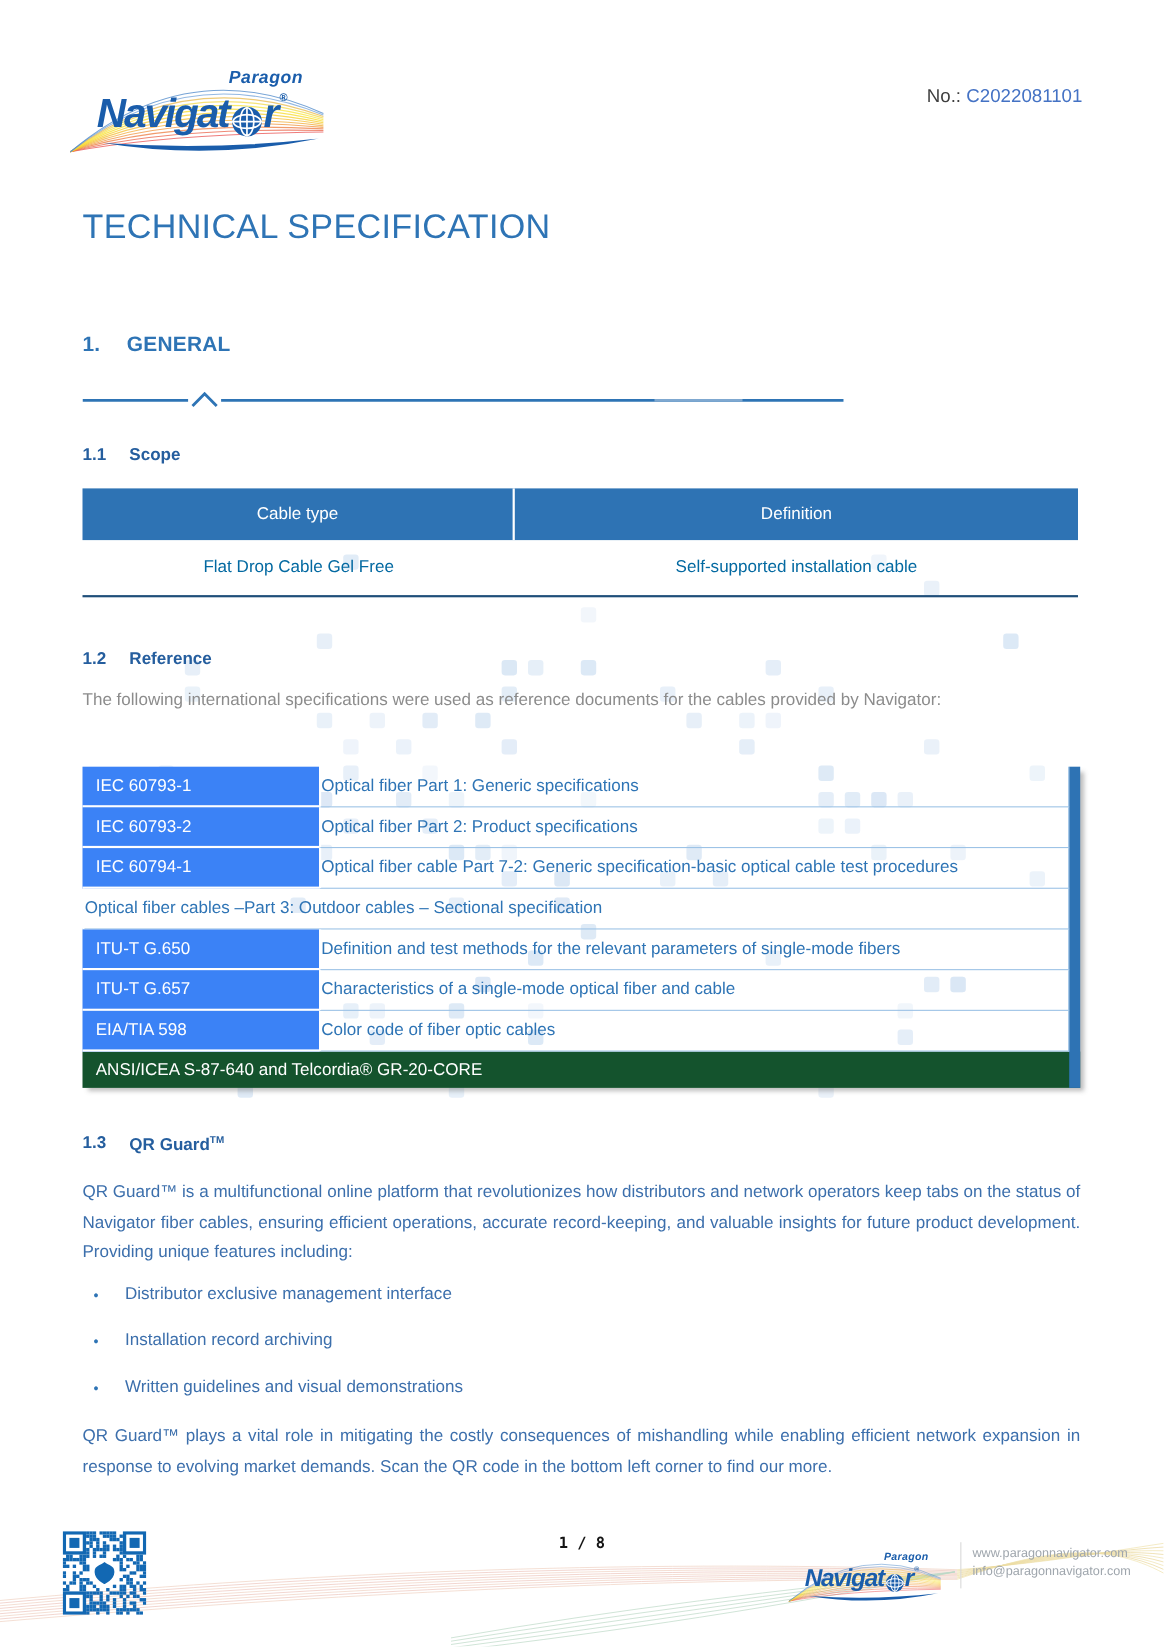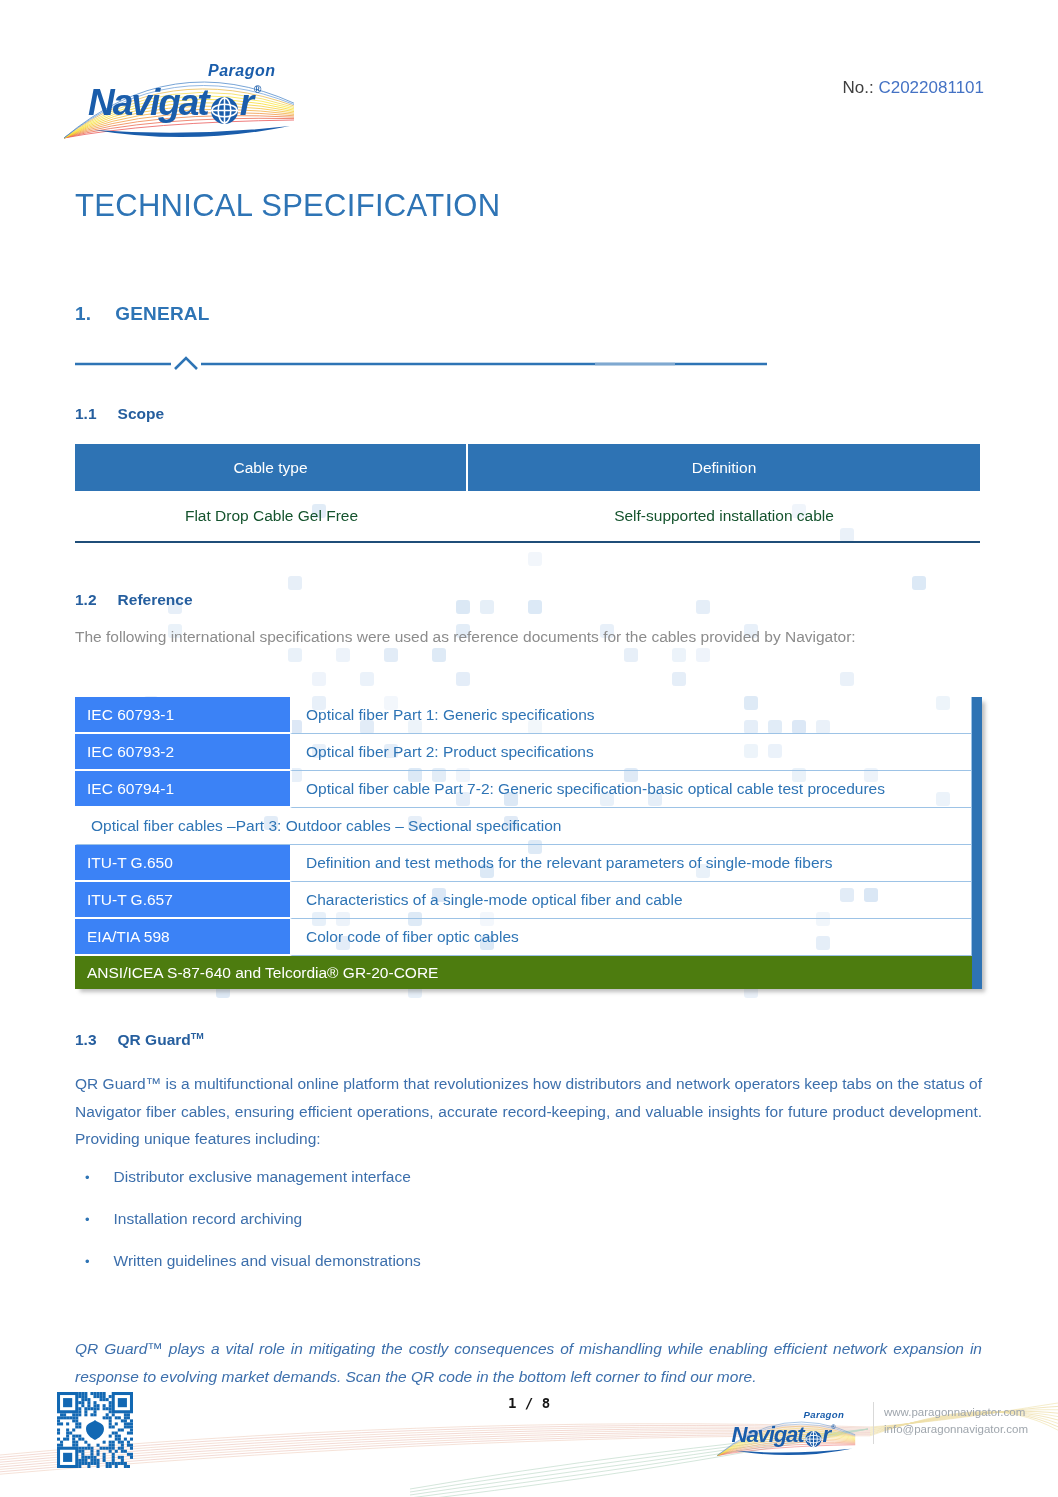--- a/index.html
+++ b/index.html
@@ -36,36 +36,36 @@
 
   
   .scope-table{position:absolute;left:75px;top:444px;width:905px;}
   .sc-head{display:flex;height:47px;background:#2E73B4;}
   .sc-head .c1{width:391px;border-right:2px solid #fff;}
   .sc-head .c2{flex:1;}
   .sc-head div{display:flex;align-items:center;justify-content:center;color:#fff;font-size:15.5px;}
   .sc-row{display:flex;height:50px;border-bottom:2px solid #1F4E79;}
   .sc-row .c1{width:393px;}
   .sc-row .c2{flex:1;}
-  .sc-row div{display:flex;align-items:center;justify-content:center;color:#14532d;font-size:15.5px;}
+  .sc-row div{display:flex;align-items:center;justify-content:center;color:#0369a1;font-size:15.5px;}
 
   .intro{position:absolute;left:75px;top:628px;width:907px;font-size:15.5px;color:#8C8C8C;}
 
   
   .ref-table{position:absolute;left:75px;top:697px;width:907px;
      box-shadow:4px 4px 4px -1px rgba(110,110,110,.45);}
   .ref-row{display:flex;height:37px;position:relative;}
   .ref-code{width:215px;background:#3b82f6;color:#fff;display:flex;align-items:center;
      padding-left:12px;box-sizing:border-box;border-bottom:2px solid #fff;font-size:15.5px;}
-  .ref-desc{flex:1;color:#2E74B5;display:flex;align-items:center;padding-left:14px;
+  .ref-desc{flex:1;color:#2E74B5;display:flex;align-items:center;padding-left:0;
      box-sizing:border-box;border:1px solid #9DC3E6;border-top:none;border-left:2px solid #fff;
      margin-right:10px;font-size:15.5px;}
   .ref-row:first-child .ref-desc{border-top:1px solid #9DC3E6;}
   .ref-strip{position:absolute;right:0;top:0;width:10px;height:100%;background:#2E73B4;}
-  .ref-footer{height:33px;background:#4d7c0f;color:#fff;display:flex;align-items:center;
+  .ref-footer{height:33px;background:#14532d;color:#fff;display:flex;align-items:center;
      padding-left:12px;font-size:15.5px;}
 
   
   .para{position:absolute;left:75px;width:907px;text-align:justify;color:#3C6FAC;
      font-size:15.5px;line-height:27.5px;}
   .bullets{position:absolute;left:85px;top:1168px;list-style:none;margin:0;padding:0;}
   .bullets li{display:flex;align-items:flex-start;gap:24px;height:42px;color:#3C6FAC;font-size:15.5px;}
   .bullets .dot{color:#2E74B5;font-size:13px;line-height:19px;}
 
   
@@ -299,21 +299,21 @@
       <li>
         <span class="dot">•</span>
         <span>Installation record archiving</span>
       </li>
       <li>
         <span class="dot">•</span>
         <span>Written guidelines and visual demonstrations</span>
       </li>
     </ul>
 
-    <div class="para" style="top:1335px;font-style:italic;">QR Guard™ plays a vital role in mitigating the costly consequences of mishandling while enabling efficient network expansion in response to evolving market demands. Scan the QR code in the bottom left corner to find our more.</div>
+    <div class="para" style="top:1292px;">QR Guard™ plays a vital role in mitigating the costly consequences of mishandling while enabling efficient network expansion in response to evolving market demands. Scan the QR code in the bottom left corner to find our more.</div>
 
     <svg id="waves" viewBox="0 0 1058 100">
         <path d="M0,58 C 260,34 560,20 870,30" stroke="#f0d2c2" stroke-width="0.8" fill="none" opacity="0.8"></path>
         <path d="M870,30 C 950,24 1005,14 1058,6" stroke="#f0e2ae" stroke-width="0.8" fill="none" opacity="0.8"></path>
         <path d="M0,60.4 C 260,36.6 560,22.2 870,31.1" stroke="#ecc4bc" stroke-width="0.8" fill="none" opacity="0.8"></path>
         <path d="M870,31.1 C 950,22.4 1005,12.8 1058,9.4" stroke="#ead79a" stroke-width="0.8" fill="none" opacity="0.8"></path>
         <path d="M0,62.8 C 260,39.2 560,24.4 870,32.2" stroke="#f0d2c2" stroke-width="0.8" fill="none" opacity="0.8"></path>
         <path d="M870,32.2 C 950,20.8 1005,11.6 1058,12.8" stroke="#f0e2ae" stroke-width="0.8" fill="none" opacity="0.8"></path>
         <path d="M0,65.2 C 260,41.8 560,26.6 870,33.3" stroke="#ecc4bc" stroke-width="0.8" fill="none" opacity="0.8"></path>
         <path d="M870,33.3 C 950,19.2 1005,10.4 1058,16.2" stroke="#ead79a" stroke-width="0.8" fill="none" opacity="0.8"></path>

